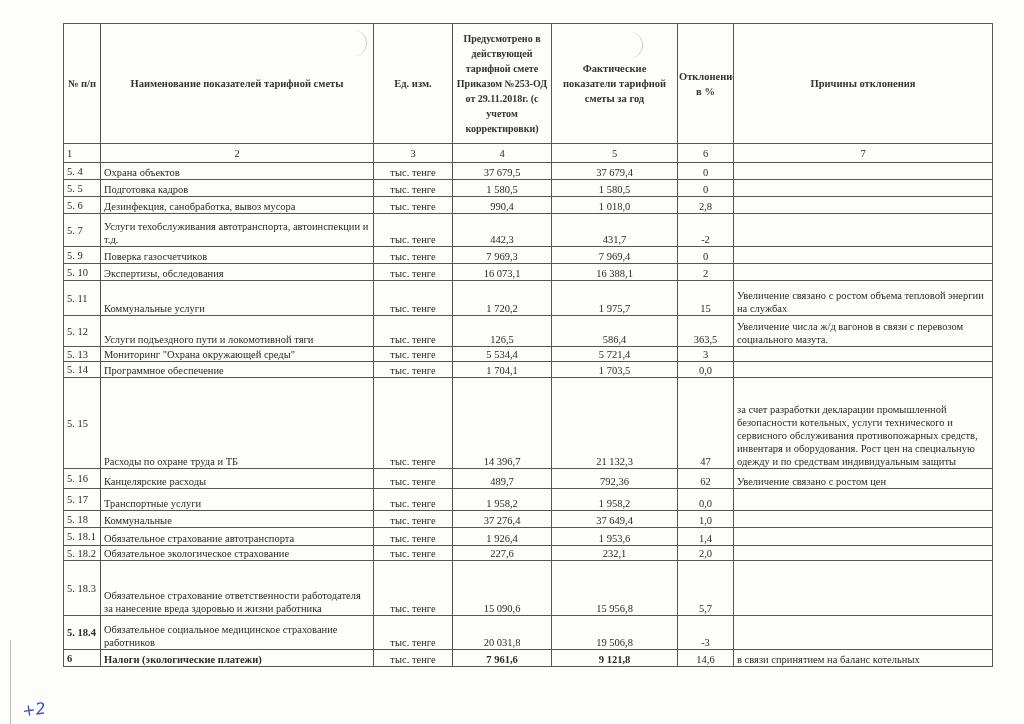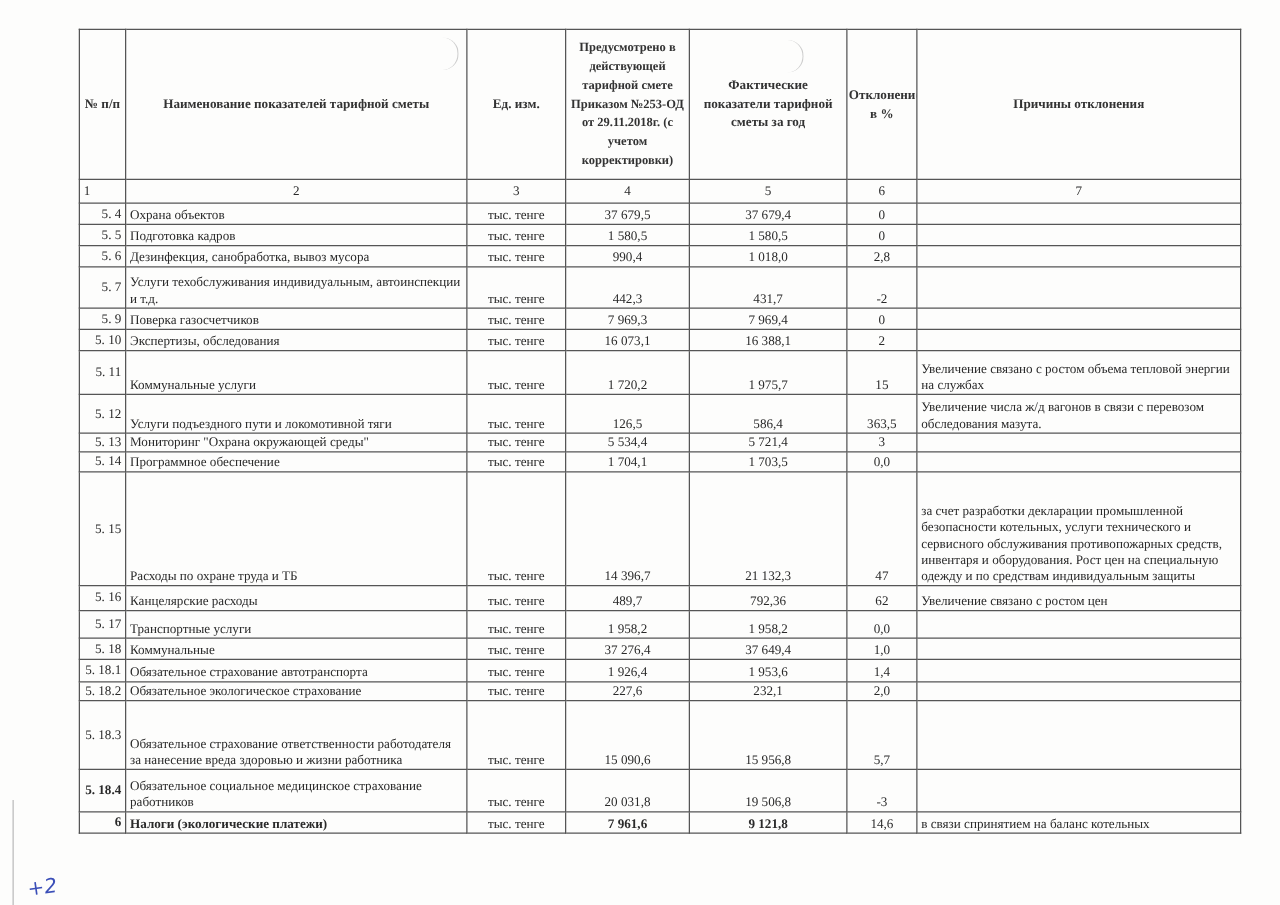--- a/index.html
+++ b/index.html
@@ -17,21 +17,21 @@
     border: 1px solid #555;
     padding: 0 3px;
     font-size: 10.5px;
     line-height: 13px;
     overflow: hidden;
   }
   table.smeta th {
     font-weight: bold; text-align: center; vertical-align: middle;
     font-size: 10.5px; line-height: 15px; color: #333;
   }
-  .c-num { text-align: right; vertical-align: middle; }
+  .c-num { text-align: left; vertical-align: middle; }
   .c-name { text-align: left; vertical-align: bottom; }
   .c-unit { text-align: center; vertical-align: bottom; }
   .c-val { text-align: center; vertical-align: bottom; margin-left: 39px; }
   .c-dev { text-align: center; vertical-align: bottom; }
   .c-reason { text-align: left; vertical-align: bottom; padding-left: 4px; }
   tr.colnums td { text-align: center; vertical-align: middle; }
   tr.colnums td:first-child { text-align: left; }
   tr.bold td { font-weight: bold; }
   tr.bold td.c-unit, tr.bold td.c-dev, tr.bold td.c-reason { font-weight: normal; }
   .mark {
@@ -105,21 +105,21 @@
           <td class="c-num" style="vertical-align: middle;">5. 6</td>
           <td class="c-name">Дезинфекция, санобработка, вывоз мусора</td>
           <td class="c-unit">тыс. тенге</td>
           <td class="c-val">990,4</td>
           <td class="c-val">1 018,0</td>
           <td class="c-dev">2,8</td>
           <td class="c-reason"></td>
         </tr>
         <tr style="height: 33px;">
           <td class="c-num" style="vertical-align: middle;">5. 7</td>
-          <td class="c-name">Услуги техобслуживания индивидуальным, автоинспекции и т.д.</td>
+          <td class="c-name">Услуги техобслуживания автотранспорта, автоинспекции и т.д.</td>
           <td class="c-unit">тыс. тенге</td>
           <td class="c-val">442,3</td>
           <td class="c-val">431,7</td>
           <td class="c-dev">-2</td>
           <td class="c-reason"></td>
         </tr>
         <tr style="height: 17px;">
           <td class="c-num" style="vertical-align: middle;">5. 9</td>
           <td class="c-name">Поверка газосчетчиков</td>
           <td class="c-unit">тыс. тенге</td>
@@ -146,21 +146,21 @@
           <td class="c-dev">15</td>
           <td class="c-reason">Увеличение связано с ростом объема тепловой энергии на службах</td>
         </tr>
         <tr style="height: 31px;">
           <td class="c-num" style="vertical-align: middle;">5. 12</td>
           <td class="c-name">Услуги подъездного пути и локомотивной тяги</td>
           <td class="c-unit">тыс. тенге</td>
           <td class="c-val">126,5</td>
           <td class="c-val">586,4</td>
           <td class="c-dev">363,5</td>
-          <td class="c-reason">Увеличение числа ж/д вагонов в связи с перевозом обследования мазута.</td>
+          <td class="c-reason">Увеличение числа ж/д вагонов в связи с перевозом социального мазута.</td>
         </tr>
         <tr style="height: 15px;">
           <td class="c-num" style="vertical-align: middle;">5. 13</td>
           <td class="c-name">Мониторинг "Охрана окружающей среды"</td>
           <td class="c-unit">тыс. тенге</td>
           <td class="c-val">5 534,4</td>
           <td class="c-val">5 721,4</td>
           <td class="c-dev">3</td>
           <td class="c-reason"></td>
         </tr>

